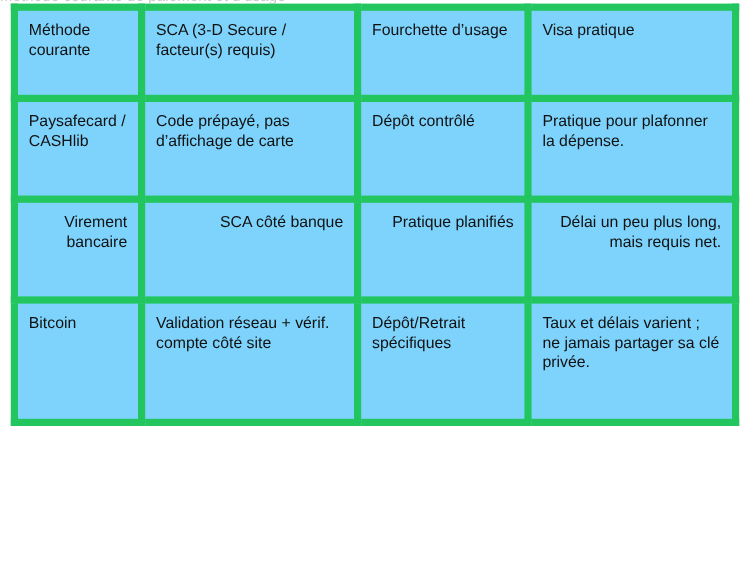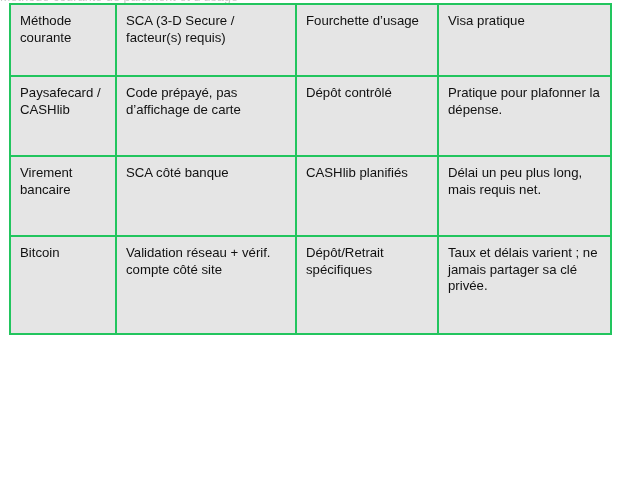--- a/index.html
+++ b/index.html
@@ -39,42 +39,42 @@
   }
 
   table.methods {
     border-collapse: collapse;
     table-layout: fixed;
     width: 601px;
     background: #ffffff;
   }
 
   table.methods td {
-    border: 2px solid #22c55e;
+    border: 6px solid #22c55e;
     vertical-align: top;
     padding: 8px 9px 8px 9px;
     font-size: 13.2px;
     line-height: 16.6px;
     font-family: "Liberation Sans", sans-serif;
     color: #111111;
-    background: #e5e5e5;
+    background: #7dd3fc;
   }
 
   
   col.c1 { width: 106px; }
   col.c2 { width: 180px; }
   col.c3 { width: 142px; }
   col.c4 { width: 173px; }
 
   
   tr.r1 td { height: 54px; }
   tr.r2 td { height: 79px; }
   tr.r3 td { height: 86px; }
   tr.r4 td { height: 62px; }
-  tr.r5 td { height: 62px; }
+  tr.r5 td { height: 62px; text-align: right; }
   tr.r6 td { height: 80px; }
 
   .cell-text {
     display: block;
     white-space: pre-line;
   }
 </style>
 </head>
 <body>
 
@@ -122,21 +122,21 @@
       </tr>
 
       <tr class="r5">
         <td>
           <span class="cell-text">Virement bancaire</span>
         </td>
         <td>
           <span class="cell-text">SCA côté banque</span>
         </td>
         <td>
-          <span class="cell-text">CASHlib planifiés</span>
+          <span class="cell-text">Pratique planifiés</span>
         </td>
         <td>
           <span class="cell-text">Délai un peu plus long, mais requis net.</span>
         </td>
       </tr>
 
       <tr class="r6">
         <td>
           <span class="cell-text">Bitcoin</span>
         </td>

